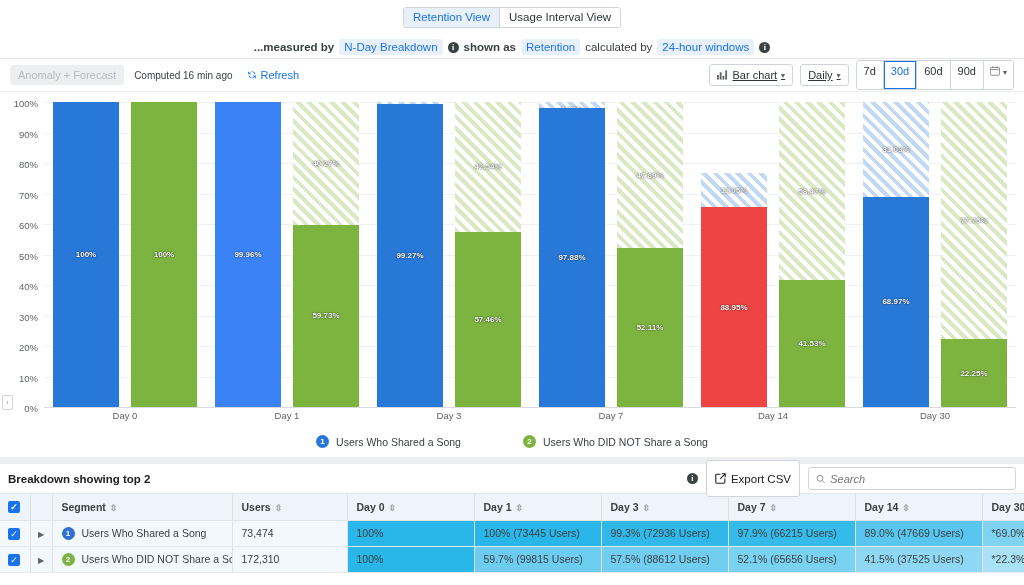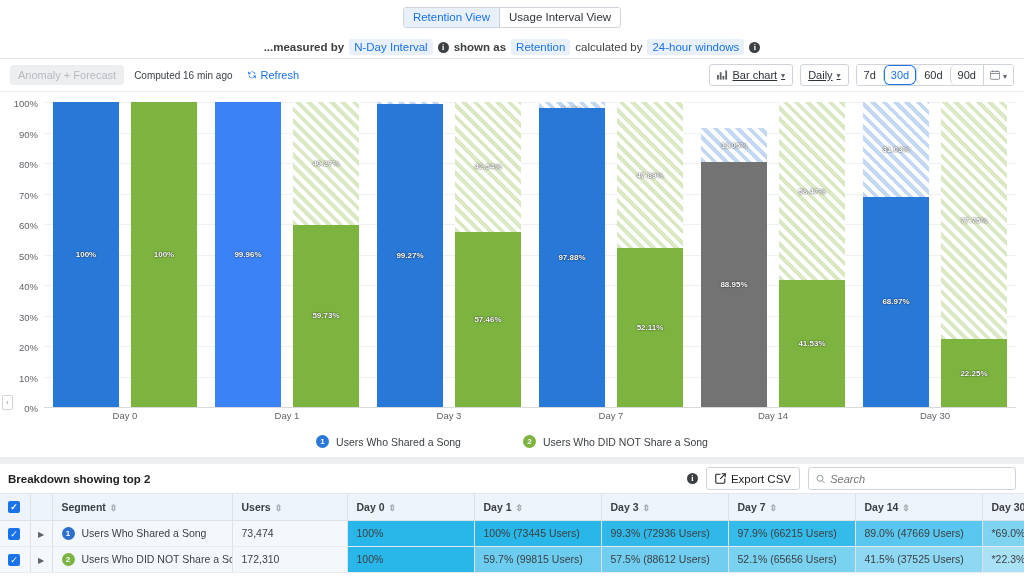--- a/index.html
+++ b/index.html
@@ -57,23 +57,23 @@
     padding: 4px 8px; border-radius: 3px; cursor: default;
   }
   .computed { font-size: 10px; color: #3c4043; margin-left: 10px; }
   .refresh { font-size: 11px; color: #1a73e8; margin-left: 14px; cursor: pointer; display: flex; align-items: center; gap: 4px; }
   .toolbar-right { margin-left: auto; display: flex; align-items: center; gap: 7px; }
   .tb-btn {
     border: 1px solid #cfd4da; border-radius: 3px; background: #fff;
     font-size: 11px; color: #2e3338; padding: 3px 7px; cursor: pointer;
     display: flex; align-items: center; gap: 4px; height: 22px; text-decoration: underline;
   }
-  .range-group { display: flex; border: 1px solid #cfd4da; border-radius: 3px; overflow: hidden; height: 22px; }
+  .range-group { display: flex; border: 1px solid #cfd4da; border-radius: 3px; overflow: hidden; height: 30px; }
   .range-btn { font-size: 11px; padding: 0 7px; line-height: 20px; background: #fff; color: #2e3338; cursor: pointer; }
-  .range-btn + .range-btn { border-left: 1px solid #cfd4da; border-radius: 6px; }
+  .range-btn + .range-btn { border-left: 1px solid #cfd4da; }
   .range-btn.active { background: #fff; color: #1a73e8; box-shadow: inset 0 0 0 1px #1a73e8; }
   .cal-btn { font-size: 11px; padding: 0 6px; line-height: 20px; background:#fff; cursor:pointer; border-left: 1px solid #cfd4da;}
 
   
   .chart-wrap { position: relative; height: 365px; background: #fff; }
   .plot {
     position: absolute; left: 44px; right: 8px; top: 10px; height: 305px;
   }
   .gridline { position: absolute; left: 0; right: 0; border-top: 1px solid #eef0f1; }
   .gridline.base { border-top: 1px solid #d8dadd; }
@@ -116,21 +116,21 @@
   .breakdown { border-top: 7px solid #eceef0; background: #fff; }
   .bd-header {
     height: 30px; display: flex; align-items: center; padding: 0 8px;
     border-bottom: 1px solid #e3e5e8;
   }
   .bd-title { font-size: 11.5px; color: #202124; font-weight: 600; }
   .bd-right { margin-left: auto; display: flex; align-items: center; gap: 8px; }
   .export-btn {
     border: 1px solid #cfd4da; border-radius: 3px; background: #fff;
     font-size: 11.5px; color: #202124; padding: 3px 8px; cursor: pointer;
-    display: flex; align-items: center; gap: 5px; height: 23px;
+    display: flex; align-items: center; gap: 5px; height: 37px;
   }
   .search-box {
     border: 1px solid #cfd4da; border-radius: 3px; background: #fff; height: 23px;
     width: 208px; display: flex; align-items: center; gap: 5px; padding: 0 7px;
   }
   .search-box input {
     border: 0; outline: 0; font-size: 11px; font-style: italic; color: #80868b;
     width: 100%; font-family: "Liberation Sans", sans-serif; background: transparent;
   }
 
@@ -165,21 +165,21 @@
 </head>
 <body>
 
 <div class="topbar">
   <div class="seg-tabs">
     <div class="seg-tab active">Retention View</div>
     <div class="seg-tab">Usage Interval View</div>
   </div>
   <div class="measure-row">
     <span class="m-txt">...measured by</span>
-    <span class="m-pill">N-Day Interval</span>
+    <span class="m-pill">N-Day Breakdown</span>
     <span class="info-dot">i</span>
     <span class="m-txt">shown as</span>
     <span class="m-pill">Retention</span>
     <span class="m-txt plain">calculated by</span>
     <span class="m-pill">24-hour windows</span>
     <span class="info-dot">i</span>
   </div>
 </div>
 
 <div class="chart-toolbar">
@@ -331,21 +331,21 @@
             <div class="seg solid" style="height: 158.935px; background: rgb(125, 180, 64);">
               <span class="seg-label">52.11%</span>
             </div>
           </div>
         </div>
         <div class="group">
           <div class="bar">
             <div class="seg hatched" style="height: 33.7025px; background: repeating-linear-gradient(45deg, rgb(195, 216, 243) 0px, rgb(195, 216, 243) 4px, rgb(255, 255, 255) 4px, rgb(255, 255, 255) 8px);">
               <span class="seg-label">11.05%</span>
             </div>
-            <div class="seg solid" style="height: 245px; background: #737373;">
+            <div class="seg solid" style="height: 200px; background: #ef4444;">
               <span class="seg-label">88.95%</span>
             </div>
           </div>
           <div class="bar">
             <div class="seg hatched" style="height: 178.333px; background: repeating-linear-gradient(45deg, rgb(219, 232, 196) 0px, rgb(219, 232, 196) 4px, rgb(255, 255, 255) 4px, rgb(255, 255, 255) 8px);">
               <span class="seg-label">58.47%</span>
             </div>
             <div class="seg solid" style="height: 126.666px; background: rgb(125, 180, 64);">
               <span class="seg-label">41.53%</span>
             </div>

